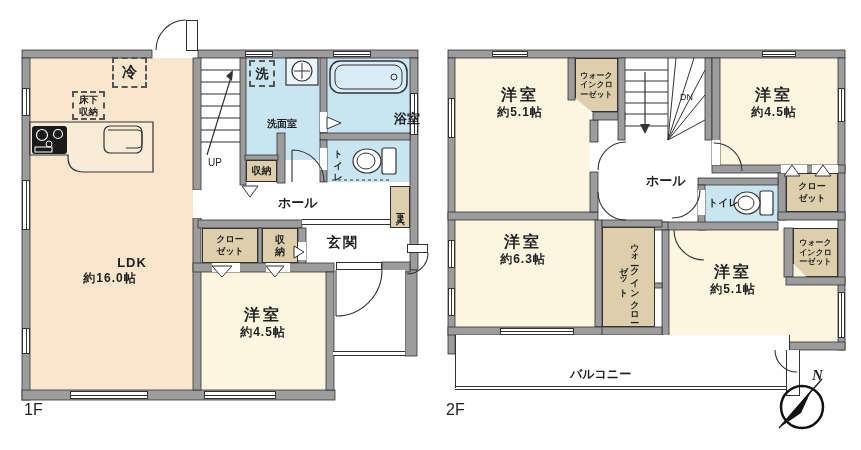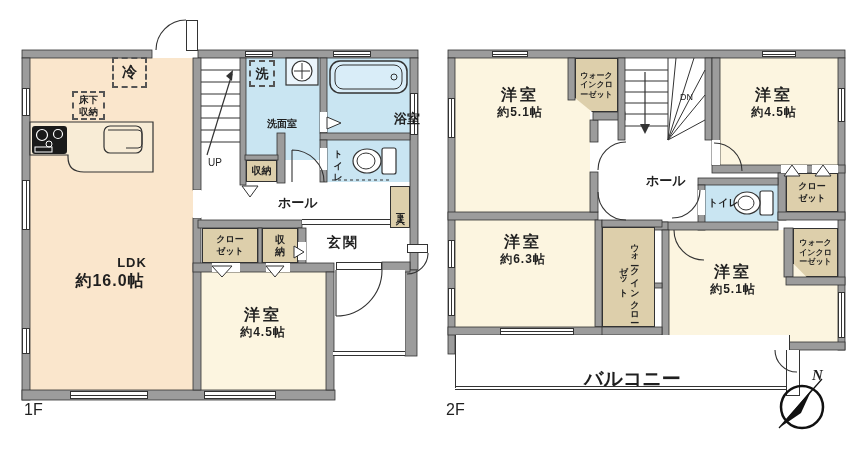--- a/index.html
+++ b/index.html
@@ -259,21 +259,21 @@
 
     <g>
       <circle cx="802" cy="407" r="21" fill="none" stroke="#111" stroke-width="2.5"></circle>
       <path d="M 779 428 L 822 379" stroke="#111" stroke-width="1.2" fill="none"></path>
       <polygon points="779,428 812,389 801,413" fill="#111"></polygon>
     </g>
   </svg>
 
   <div class="rlabel" style="left:55px;top:255px;width:110px;">
     <span class="rname" style="font-size:13px;letter-spacing:1px;margin-left:44px;">LDK</span>
-    <span class="rarea" style="font-size:16px;">約16.0帖</span>
+    <span class="rarea" style="font-size:12px;">約16.0帖</span>
     </div>
   <div class="rlabel" style="left:202px;top:305px;width:122px;">
     <span class="rname">洋室</span>
     <span class="rarea">約4.5帖</span>
     </div>
   <div class="lbl" style="left:267px;top:103px;font-size:10px;margin-top:14px;">洗面室</div>
   <div class="lbl" style="left:354px;top:110px;font-size:13px;margin-left:40px;">浴室</div>
   <div class="lbl vtext" style="left:331px;top:144px;font-size:9px;">トイレ</div>
   <div class="lbl" style="left:278px;top:194px;font-size:13px;">ホール</div>
   <div class="lbl" style="left:327px;top:234px;font-size:14px;letter-spacing:2px;">玄関</div>
@@ -292,16 +292,16 @@
     <span class="rname">洋室</span>
     <span class="rarea">約6.3帖</span>
     </div>
   <div class="rlabel" style="left:668px;top:262px;width:130px;">
     <span class="rname">洋室</span>
     <span class="rarea">約5.1帖</span>
     </div>
   <div class="lbl" style="left:646px;top:172px;font-size:13px;">ホール</div>
   <div class="lbl" style="left:708px;top:196px;font-size:10px;">トイレ</div>
   <div class="lbl" style="left:680px;top:92px;font-size:9px;font-weight:400;">DN</div>
-  <div class="lbl" style="left:584px;top:366px;font-size:19px;">バルコニー</div>
+  <div class="lbl" style="left:570px;top:366px;font-size:12px;">バルコニー</div>
   <div class="floorlabel" style="left:446px;top:401px;">2F</div>
   <div class="lbl" style="left:812px;top:367px;font-size:15px;font-style:italic;font-family:'Liberation Serif','DejaVu Serif',serif;">N</div>
 </div>
 
 </body></html>

